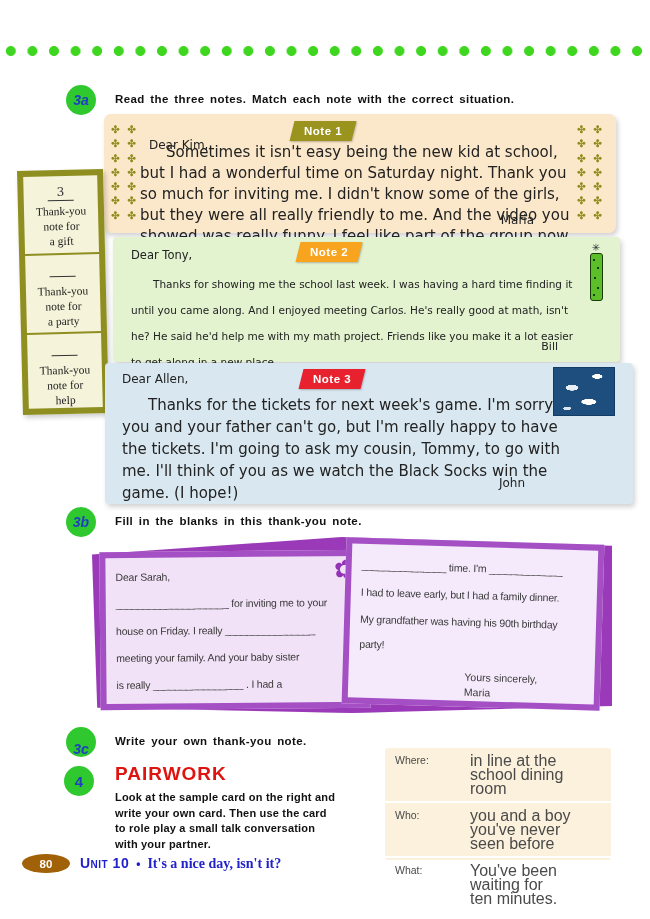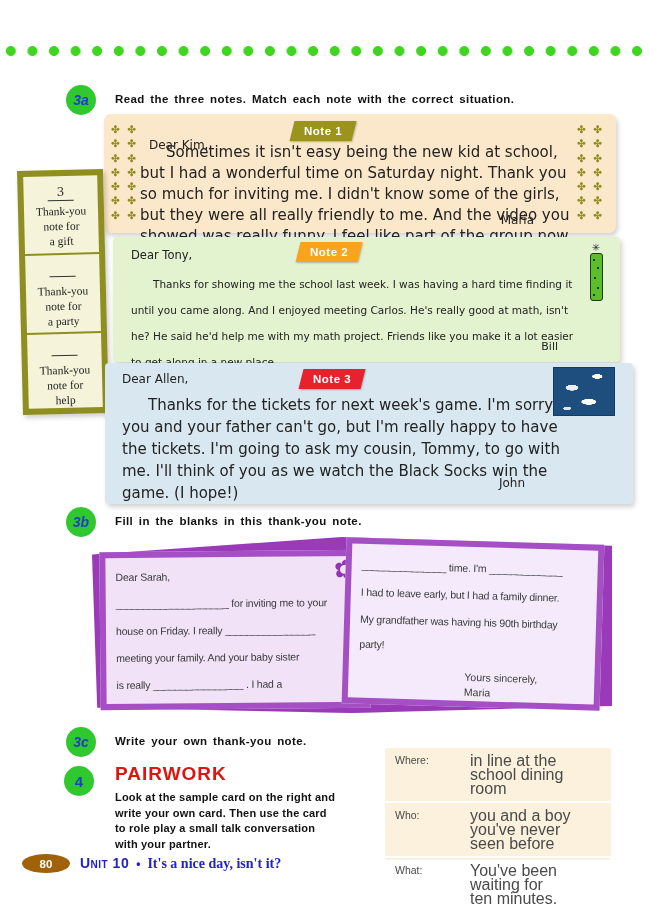--- a/index.html
+++ b/index.html
@@ -206,21 +206,21 @@
       <div class="card-line">I had to leave early, but I had a family dinner.</div>
       <div class="card-line">My grandfather was having his 90th birthday</div>
       <div class="card-line" style="line-height:22px;">party!</div>
       <div class="card-closing">
         <div>Yours sincerely,</div>
         <div>Maria</div>
       </div>
     </div>
   </div>
 
-  <div class="circle-badge" style="left:66px;top:727px;">
+  <div class="circle-badge" style="left:66px;top:727px;align-items:flex-end;">
     <span>3c</span>
   </div>
   <div class="instr" style="left:115px;top:735px;width:400px;">Write your own thank-you note.</div>
 
   <div class="circle-badge" style="left:64px;top:766px;">
     <span style="font-style:normal;font-size:15px;">4</span>
   </div>
   <div class="pairwork-title">PAIRWORK</div>
   <div class="pairwork-text">Look at the sample card on the right and write your own card. Then use the card to role play a small talk conversation with your partner.</div>
 

